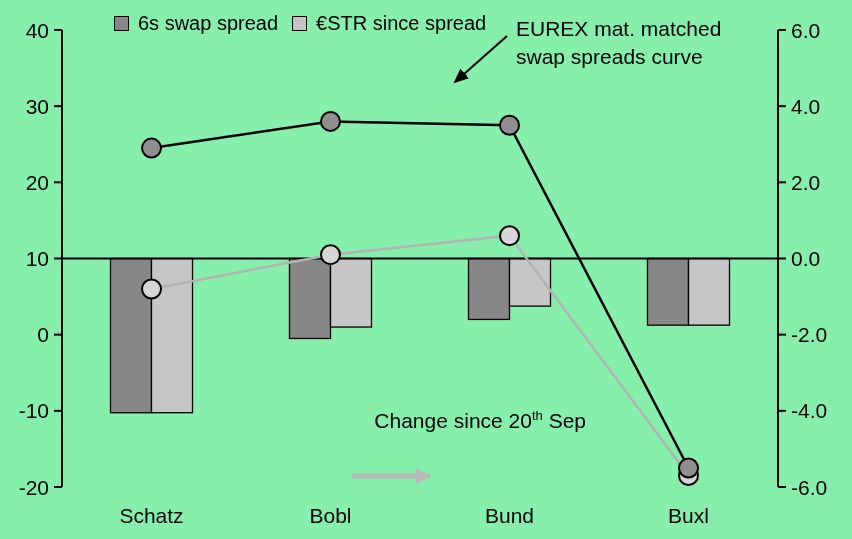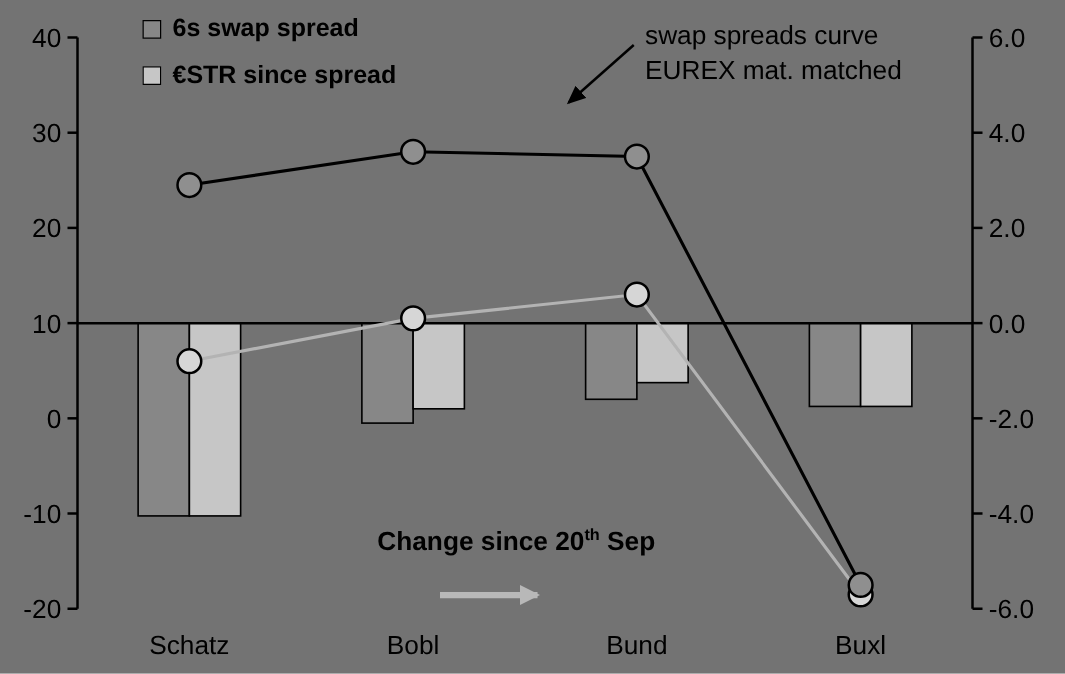--- a/index.html
+++ b/index.html
@@ -1,25 +1,25 @@
 <!DOCTYPE html>
 <html><head>
 <meta charset="utf-8">
 <style>
   * { margin:0; padding:0; box-sizing:border-box; }
   html,body { background:#ffffff; }
   body { font-family:"Liberation Sans", sans-serif; }
-  #stage { position:relative; width:852px; height:539px; background:#737373; overflow:hidden; }
+  #stage { position:relative; width:852px; height:539px; background:#86efac; overflow:hidden; }
   #plot { position:absolute; left:0; top:0; }
   #plot text { font-family:"Liberation Sans", sans-serif; font-size:21px; fill:#000000; }
-  .legend { position:absolute; left:114px; top:12px; display:flex; flex-direction:column; gap:14px;font-weight:bold; }
+  .legend { position:absolute; left:114px; top:12px; display:flex; flex-direction:row; gap:14px; }
   .legend-item { display:flex; align-items:center; gap:9px; font-size:20px; color:#000; }
   .swatch { width:15px; height:15px; border:1px solid #000; display:inline-block; flex:0 0 auto; }
   .anno-curve { position:absolute; left:516px; top:15px; font-size:21px; line-height:28px; color:#000; }
-  .anno-change { position:absolute; left:240px; top:420px; width:346px; text-align:center; font-size:21px; color:#000;font-weight:bold; }
+  .anno-change { position:absolute; left:240px; top:408px; width:346px; text-align:right; font-size:21px; color:#000; }
   .anno-change sup { font-size:13px; }
 </style>
 </head>
 <body>
 
 <div id="stage">
 
   <svg id="plot" width="852" height="539">
     <defs>
       <marker id="arrow-black" markerUnits="userSpaceOnUse" markerWidth="17" markerHeight="15" refX="13" refY="6.5" orient="auto">
@@ -91,19 +91,19 @@
       <span class="swatch" style="background-color: rgb(135, 135, 135);"></span>
       <span class="legend-label">6s swap spread</span>
     </div>
     <div class="legend-item">
       <span class="swatch" style="background-color: rgb(198, 198, 198);"></span>
       <span class="legend-label">€STR since spread</span>
     </div>
   </div>
 
   <div class="anno-curve">
+    <div>EUREX mat. matched</div>
     <div>swap spreads curve</div>
-    <div>EUREX mat. matched</div>
   </div>
 
   <div class="anno-change"><span>Change since 20</span><sup>th</sup><span> Sep</span></div>
 
 </div>
 
 </body></html>

